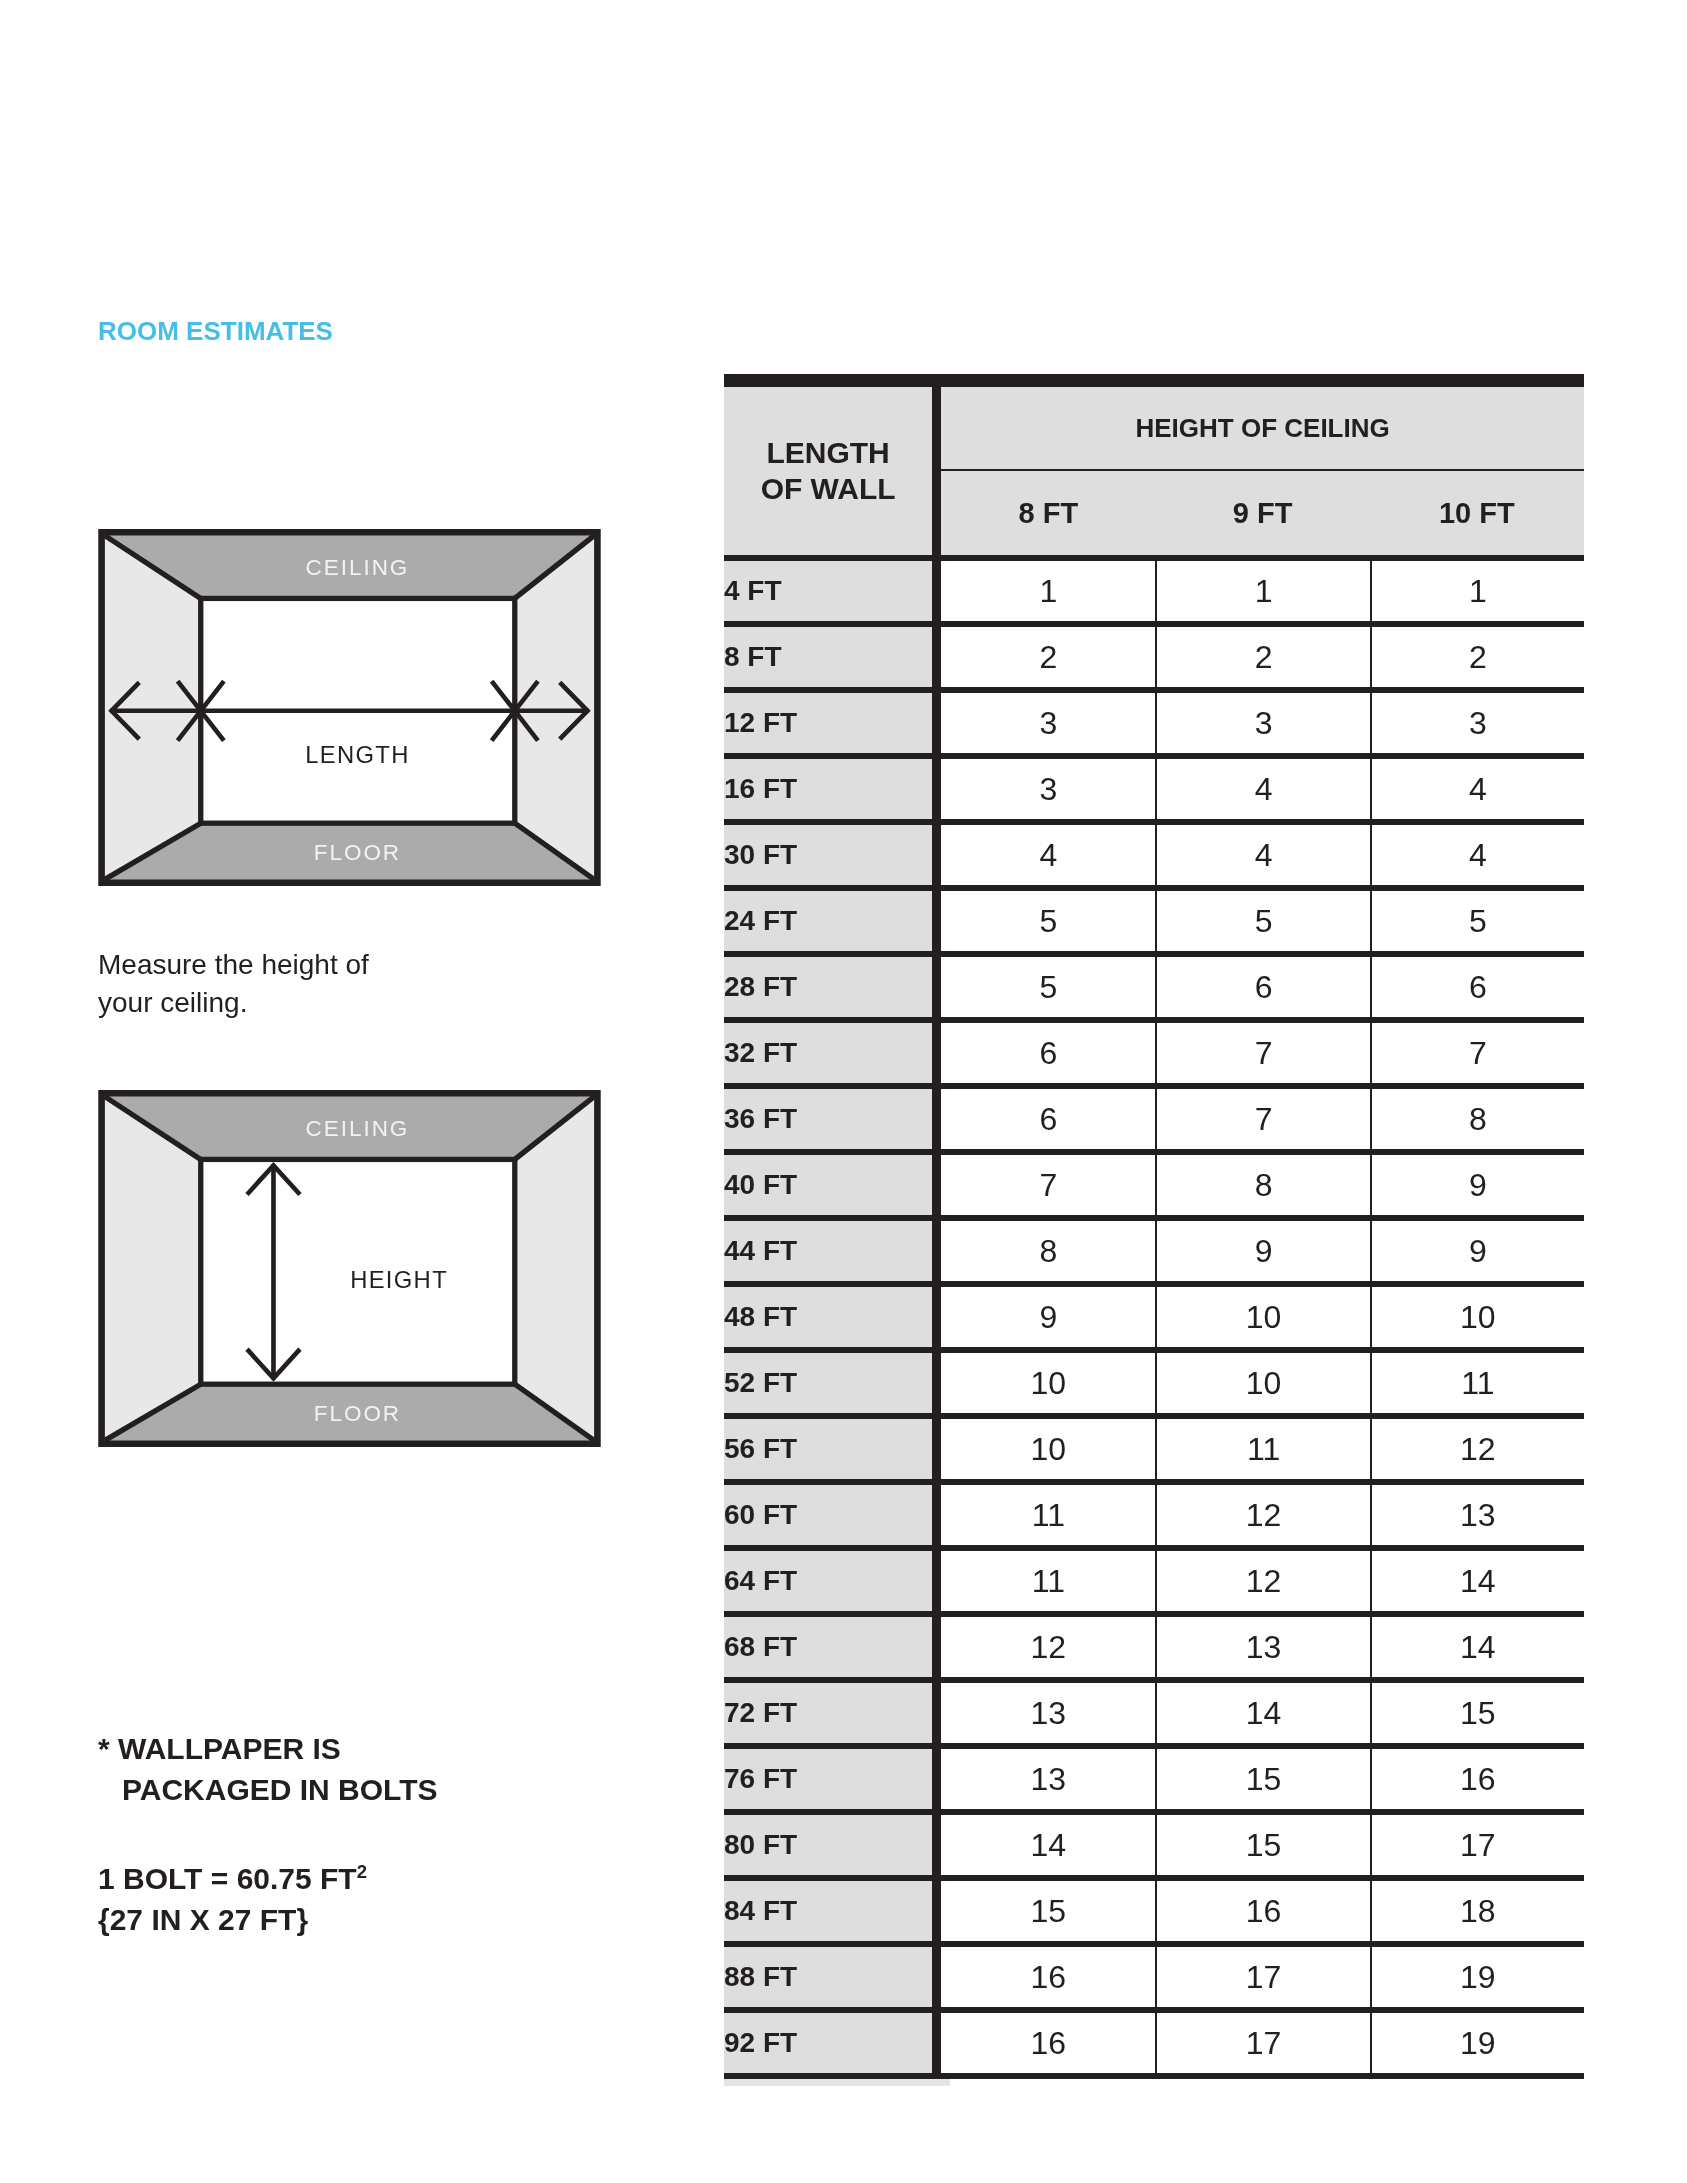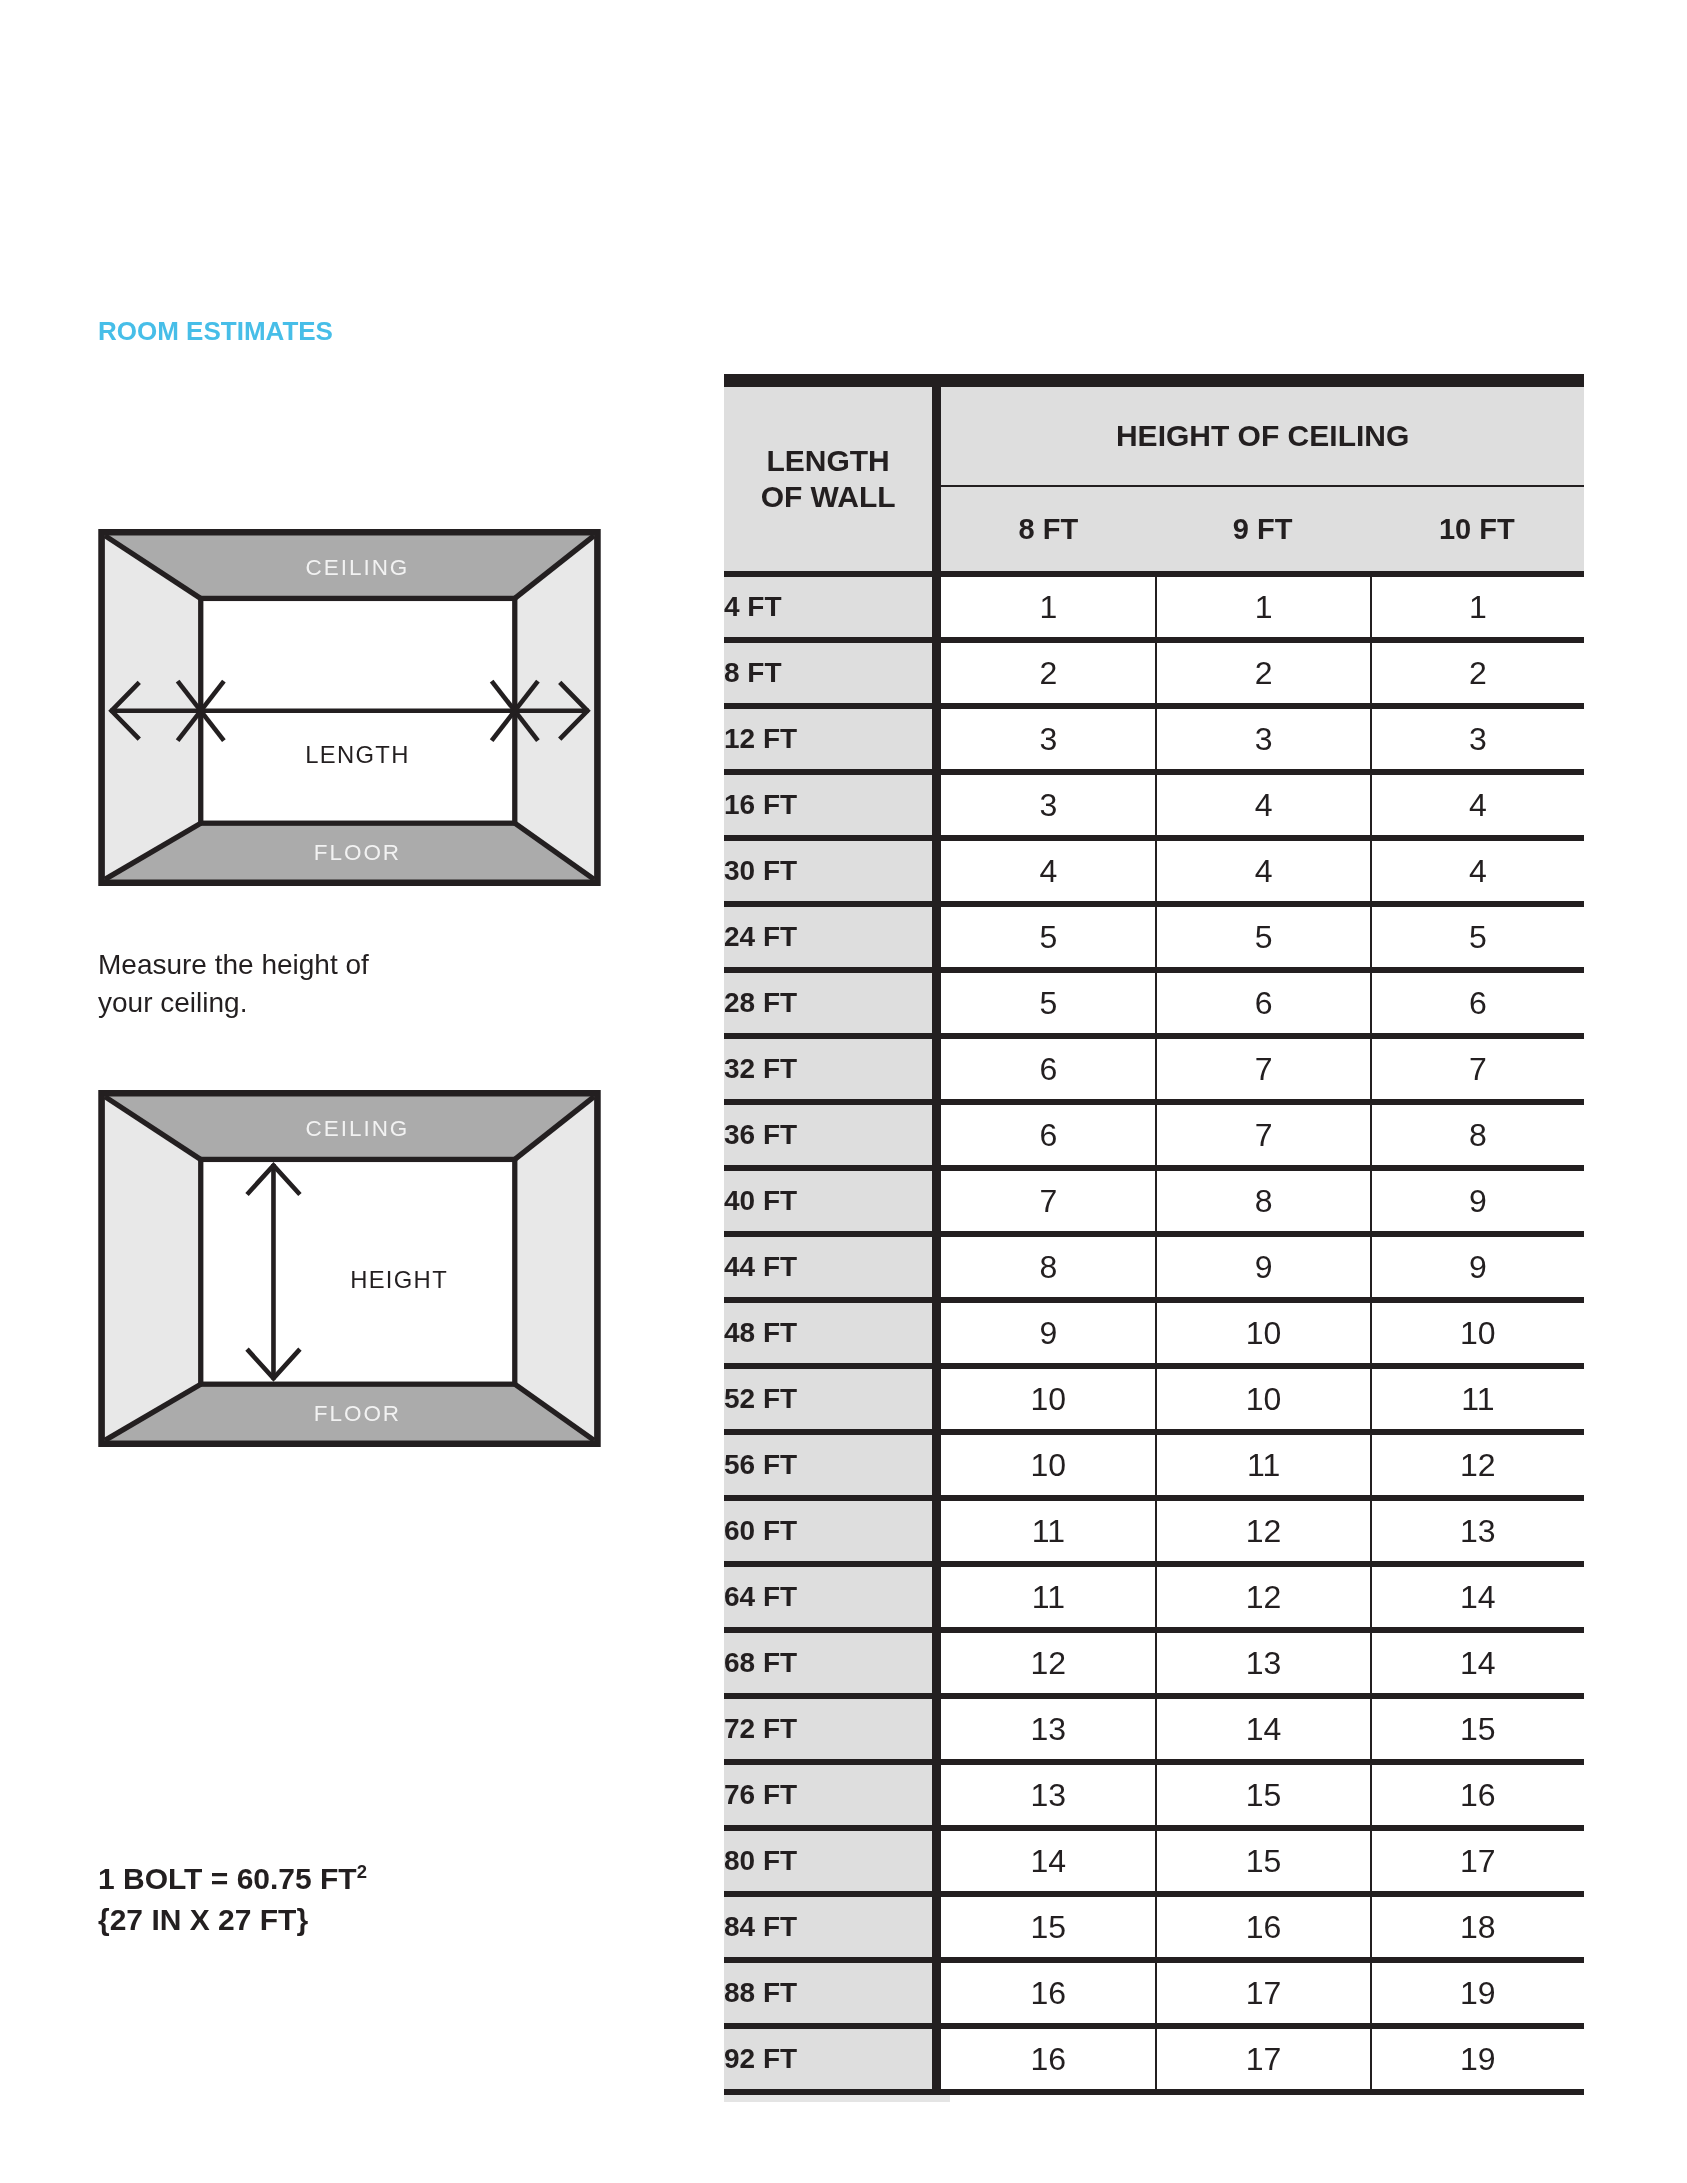--- a/index.html
+++ b/index.html
@@ -76,23 +76,23 @@
     border-top:13.2px solid var(--ink);
   }
   .bolts-table th, .bolts-table td { padding:0; vertical-align:middle; }
   .corner-cell {
     background:var(--table-gray);
     border-right:9.3px solid var(--ink);
     border-bottom:6px solid var(--ink);
     font-size:30px; font-weight:bold; text-align:center; line-height:1.2;
   }
   .group-header-cell {
-    height:100px; background:var(--table-gray);
+    height:84px; background:var(--table-gray);
     border-bottom:2.6px solid var(--ink);
-    font-size:30px; font-weight:bold; text-align:center;
+    font-size:26px; font-weight:bold; text-align:center;
   }
   .col-header-cell {
     height:90px; background:var(--table-gray);
     border-bottom:6px solid var(--ink);
     font-size:29px; font-weight:bold; text-align:center;
   }
   .bolts-table tbody th {
     height:66px; background:var(--table-gray);
     border-right:9.3px solid var(--ink);
     border-bottom:6px solid var(--ink);
@@ -159,20 +159,24 @@
     <rect class="frame" x="5" y="5" width="750" height="530"></rect>
     <line class="measure-line" x1="265" y1="112" x2="265" y2="438"></line>
     <polyline class="measure-line" points="225,158 265,114 305,158"></polyline>
     <polyline class="measure-line" points="225,392 265,436 305,392"></polyline>
     <text class="surface-label" x="392" y="70" text-anchor="middle">CEILING</text>
     <text class="surface-label" x="392" y="500" text-anchor="middle">FLOOR</text>
     <text class="measure-label" x="455" y="300" text-anchor="middle">HEIGHT</text>
   </svg>
 
 
+  <div class="footnote">
+    <div>* WALLPAPER IS</div>
+    <div class="indent">PACKAGED IN BOLTS</div>
+  </div>
 
   <div class="bolt-note">
     <div><span>1 BOLT = 60.75 FT</span><sup>2</sup></div>
     <div>{27 IN X 27 FT}</div>
   </div>
 
 
   <div class="table-wrap">
     <table class="bolts-table">
       <colgroup>

